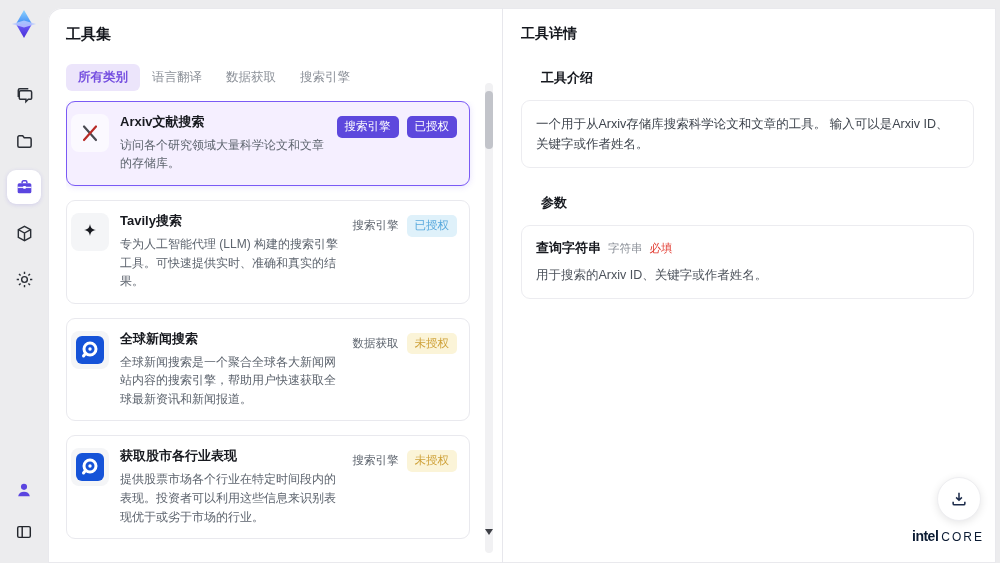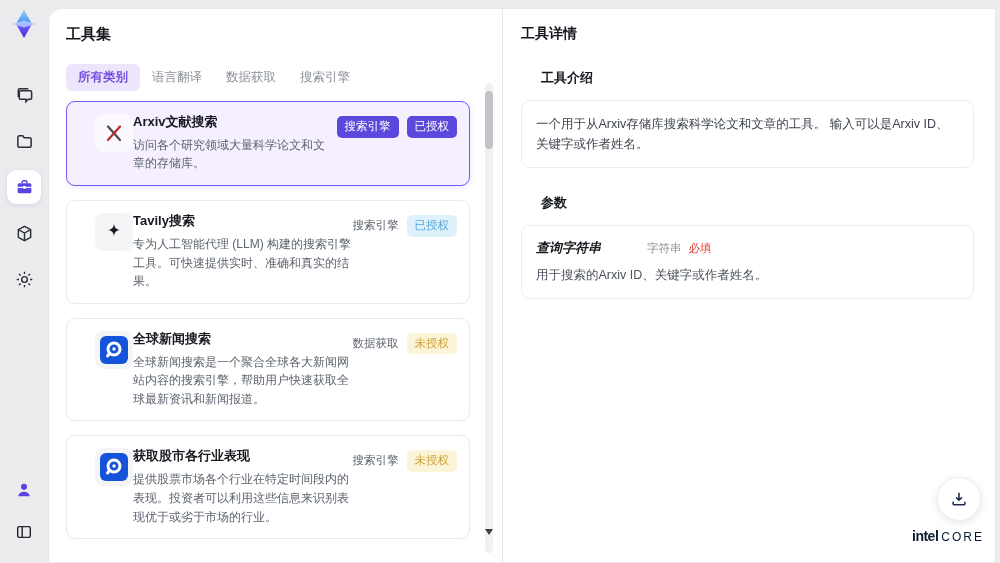--- a/index.html
+++ b/index.html
@@ -41,22 +41,22 @@
   .tabs { display:flex; gap:0; margin-top:20px; }
   .tab {
     border:none; background:transparent; color:#8b9098; font-size:12.5px;
     padding:5px 12px; border-radius:6px; cursor:pointer; white-space:nowrap;
   }
   .tab.active { background:#ece5fb; color:#7650e0; font-weight:700; }
 
   .tool-list { margin-top:10px; padding-right:32px; height:443px; overflow:hidden; }
   .tool-card {
     border:1px solid #e9e9ee; border-radius:9px; background:#ffffff;
-    padding:12px 12px 12px 28px; margin-bottom:14px;
-    display:flex; cursor:pointer;
+    padding:12px 12px 12px 4px; margin-bottom:14px;
+    display:flex; gap:11px; cursor:pointer;
   }
   .tool-card.selected {
     background:#f5efff; border:1.5px solid #7a5af5;
     box-shadow:0 1px 6px rgba(122,90,245,.18);
   }
   .tool-icon {
     width:38px; height:38px; flex:0 0 38px; border-radius:8px; background:#f4f5f7;
     display:flex; align-items:center; justify-content:center; overflow:hidden;
   }
   .tool-card.selected .tool-icon { background:#fbf9ff; }
@@ -84,22 +84,22 @@
   
   .detail-pane { flex:1; position:relative; padding:17px 22px 0 18px; }
   .detail-title { font-size:14px; font-weight:700; color:#15181e; }
   .section-heading { font-size:13px; font-weight:700; color:#15181e; margin-top:26px;margin-left:20px; }
   .card {
     border:1px solid #ececf0; border-radius:9px; background:#ffffff;
     margin-top:13px; padding:13px 14px;
   }
   .intro-text { font-size:12.5px; color:#3e444d; line-height:1.6; }
   .param-head { display:flex; align-items:baseline; gap:7px; }
-  .param-name { font-size:13px; font-weight:700; color:#17191f;font-style:italic; }
-  .param-type { font-size:11.5px; color:#8b9098;margin-left:39px; }
+  .param-name { font-size:13px; font-weight:700; color:#17191f; }
+  .param-type { font-size:11.5px; color:#8b9098; }
   .param-req  { font-size:11.5px; color:#e23c32; }
   .param-desc { font-size:12.5px; color:#4c525b; margin-top:9px; line-height:1.5; }
 
   
   .fab {
     position:absolute; right:15px; top:469px; width:44px; height:44px; border-radius:50%;
     background:#ffffff; border:1px solid #eeeef1; box-shadow:0 2px 8px rgba(0,0,0,.10);
     display:flex; align-items:center; justify-content:center; cursor:pointer;
   }
   .intel-logo {

